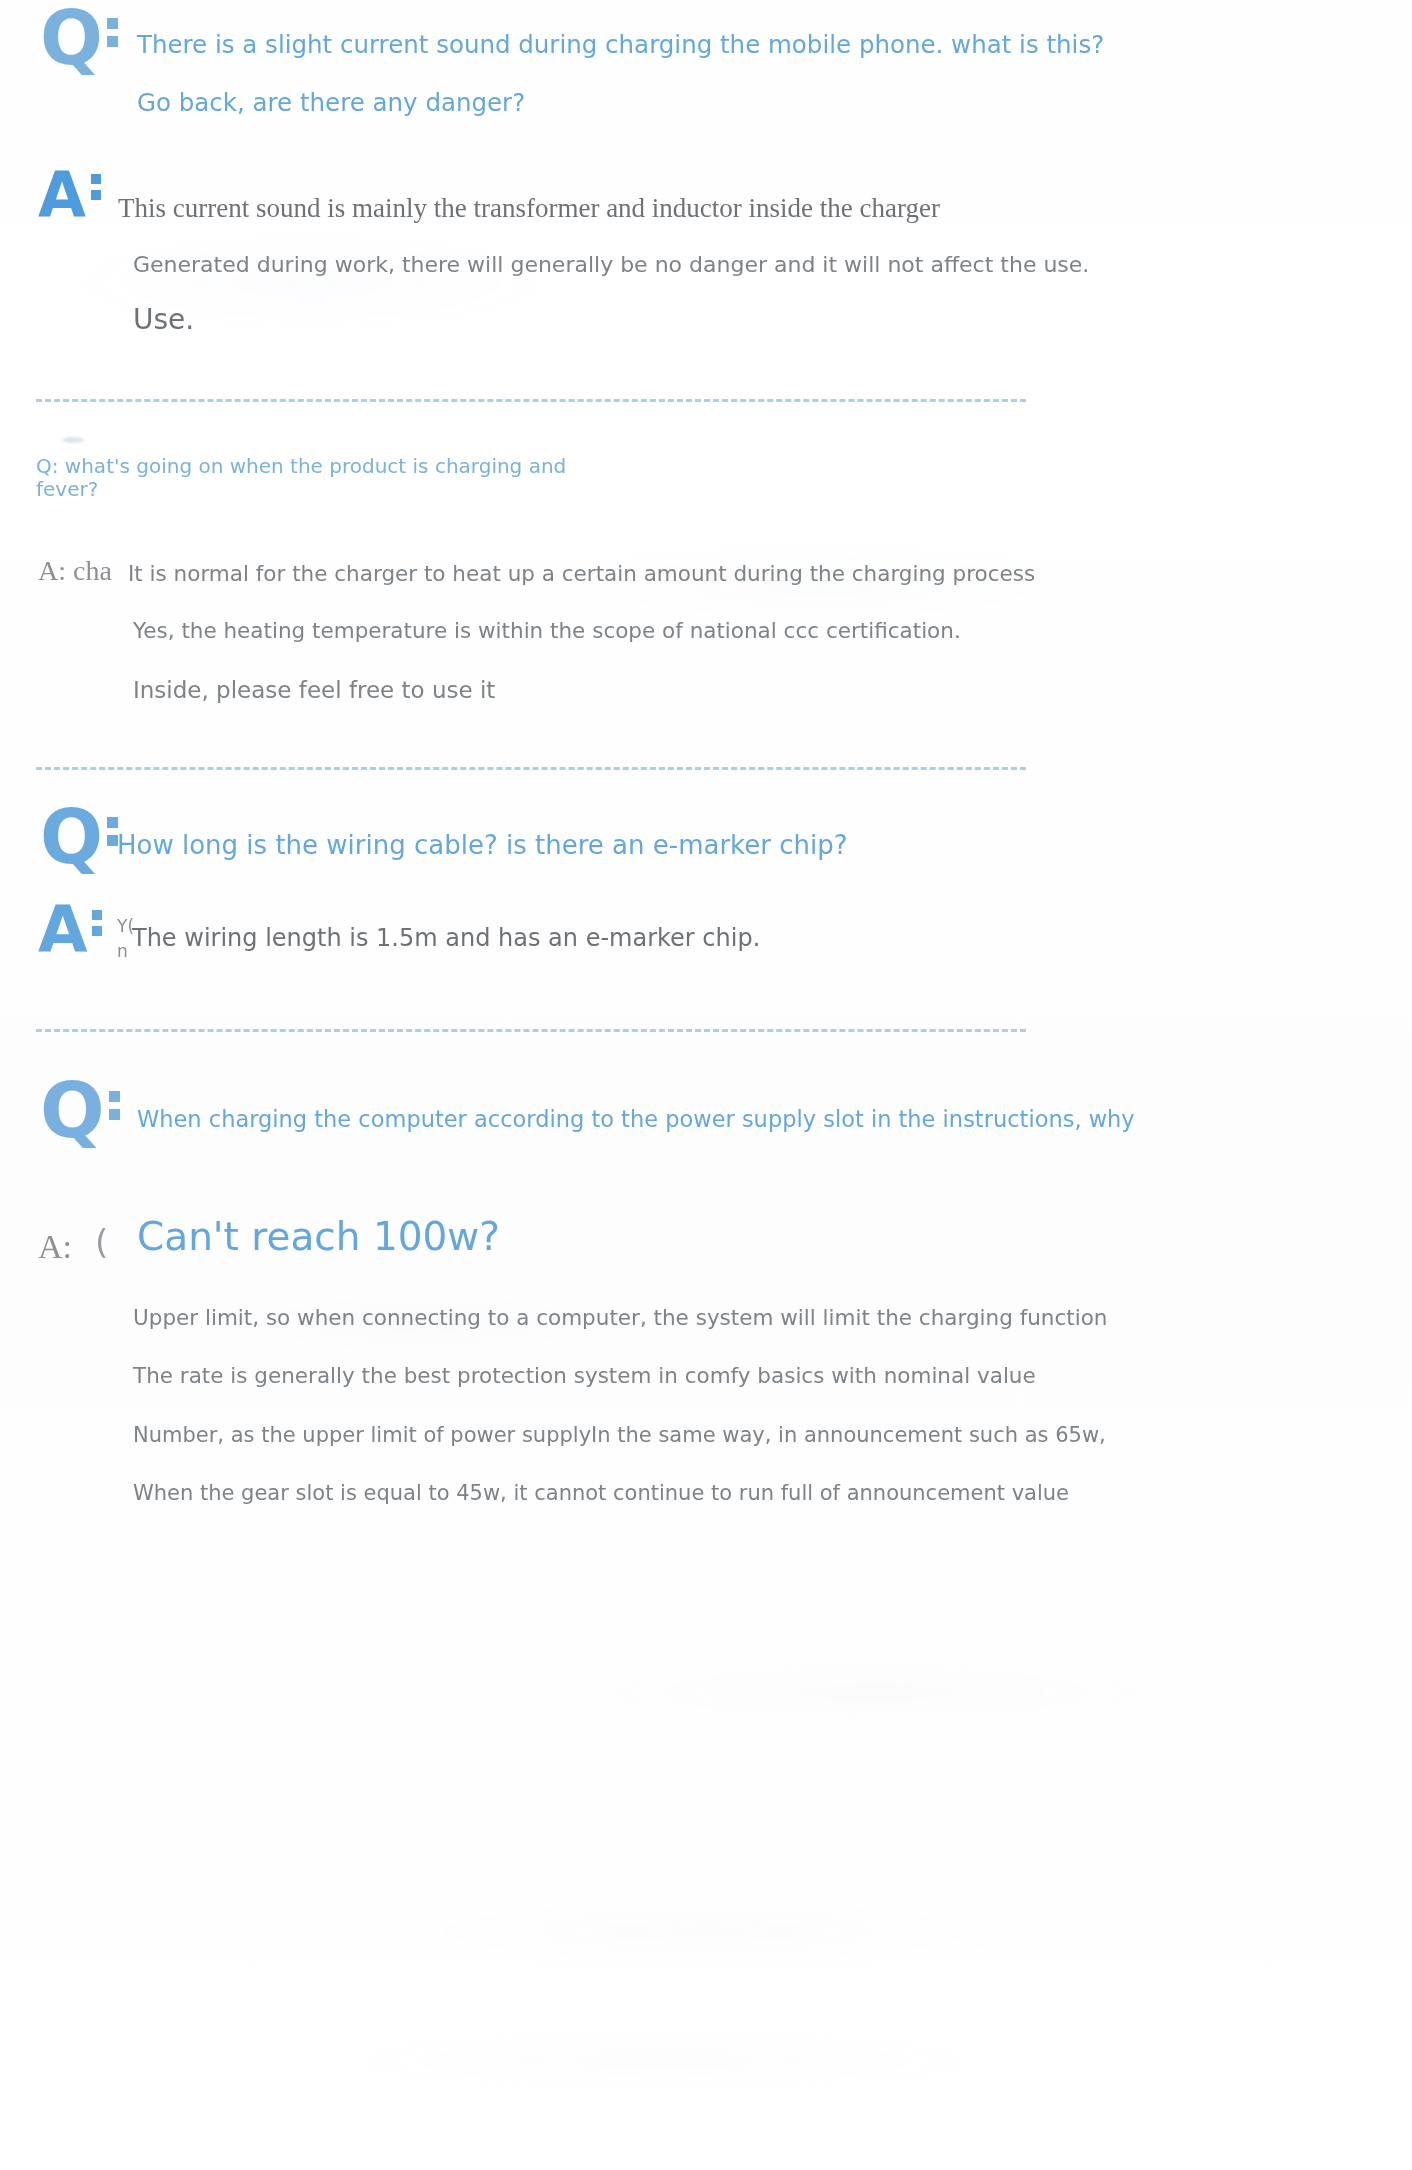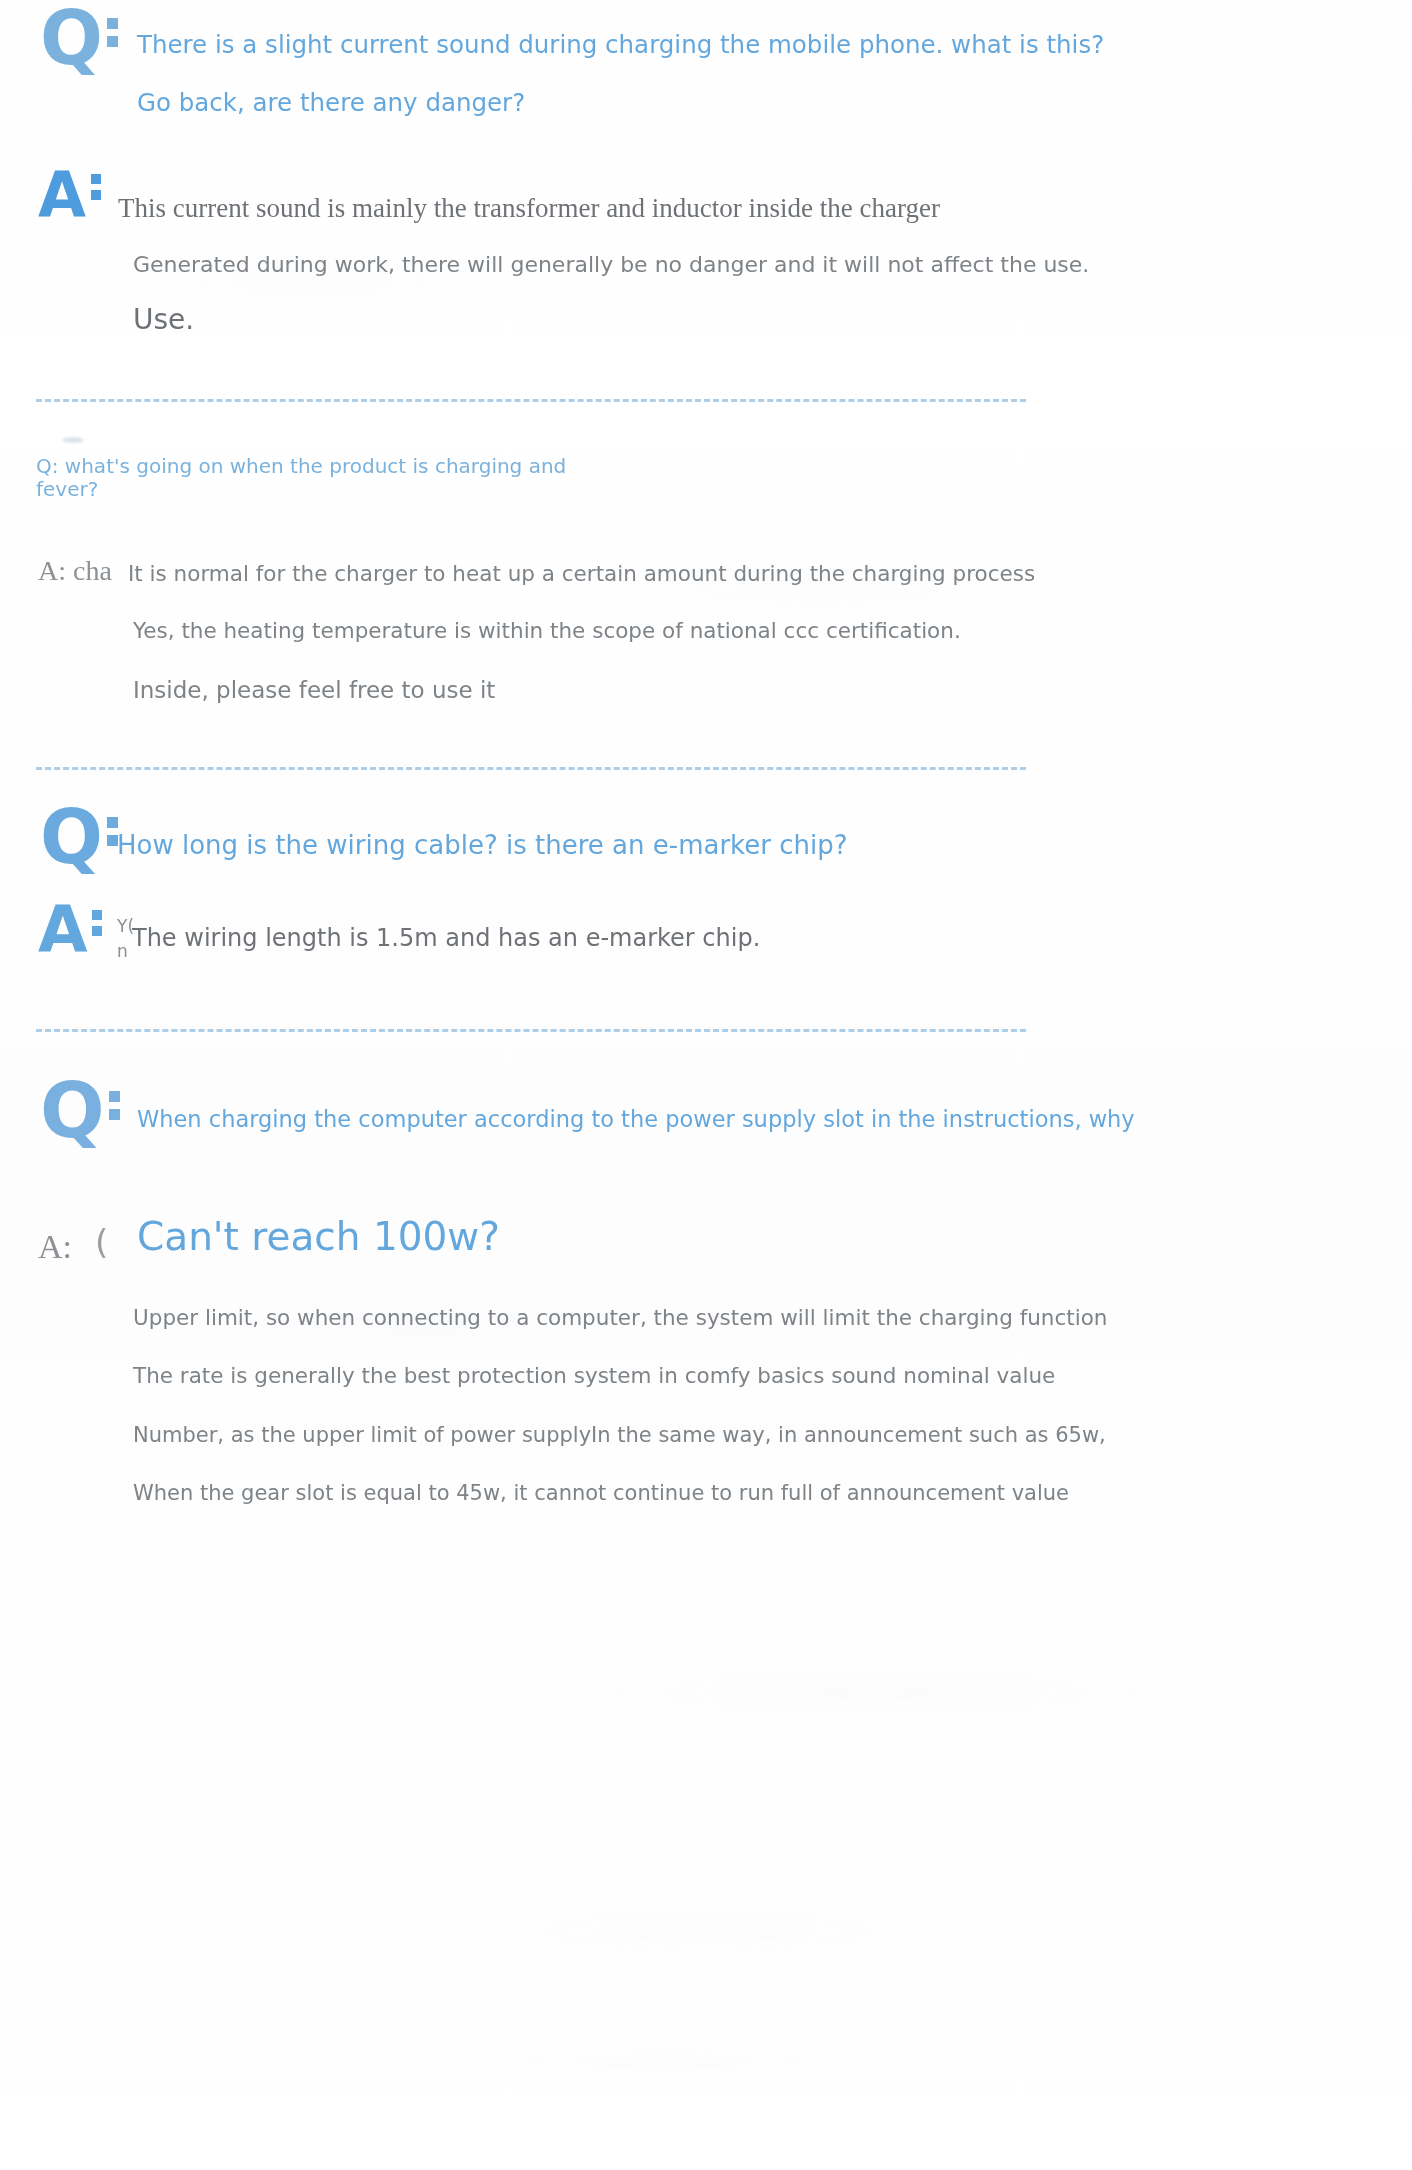--- a/index.html
+++ b/index.html
@@ -188,18 +188,18 @@
 
   <div class="ln blue-md" style="left:137px; top:1214px; font-size:39px;">Can't reach 100w?</div>
 
   <div class="ln gray-lt" style="left:38px; top:1228px; font-size:34px; color:#8d9195;">A:</div>
 
   <div class="frag" style="left:95px; top:1222px; font-size:34px; color:#9a9ea2;">(</div>
 
 
   <div class="ln gray-md" style="left:133px; top:1305px; font-size:21.5px;">Upper limit, so when connecting to a computer, the system will limit the charging function</div>
 
-  <div class="ln gray-md" style="left:133px; top:1363px; font-size:21.5px;">The rate is generally the best protection system in comfy basics sound nominal value</div>
+  <div class="ln gray-md" style="left:133px; top:1363px; font-size:21.5px;">The rate is generally the best protection system in comfy basics with nominal value</div>
 
   <div class="ln gray-md" style="left:133px; top:1423px; font-size:21px;">Number, as the upper limit of power supplyIn the same way, in announcement such as 65w,</div>
 
   <div class="ln gray-md" style="left:133px; top:1481px; font-size:21px;">When the gear slot is equal to 45w, it cannot continue to run full of announcement value</div>
 </div>
 
 </body></html>

